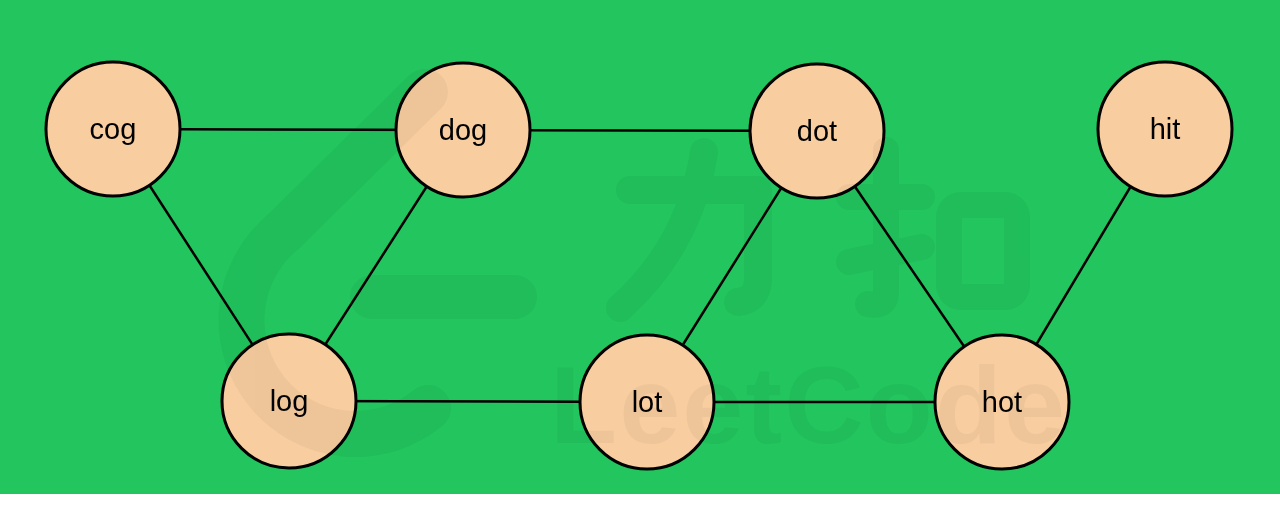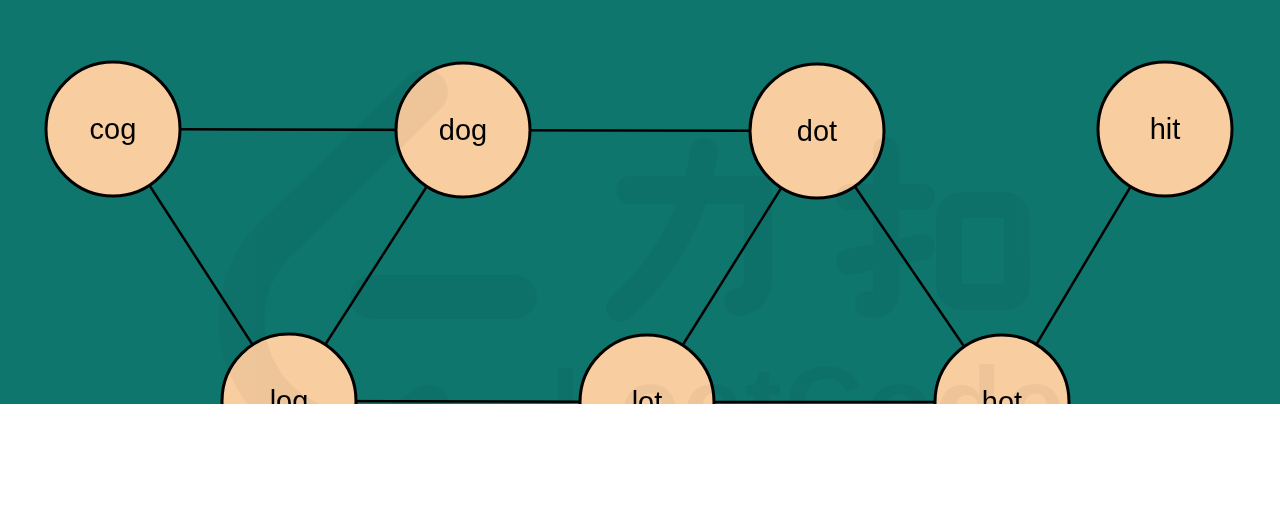--- a/index.html
+++ b/index.html
@@ -4,22 +4,22 @@
 <style>
   html, body {
     margin: 0;
     padding: 0;
     background: #ffffff;
     font-family: "Liberation Sans", sans-serif;
   }
   .canvas {
     position: relative;
     width: 1280px;
-    height: 404px;
-    background: #0f766e;
+    height: 494px;
+    background: #22c55e;
     overflow: hidden;
   }
   .canvas svg {
     position: absolute;
     left: 0;
     top: 0;
   }
   .graph-edge {
     stroke: #000000;
     stroke-width: 2.5;

